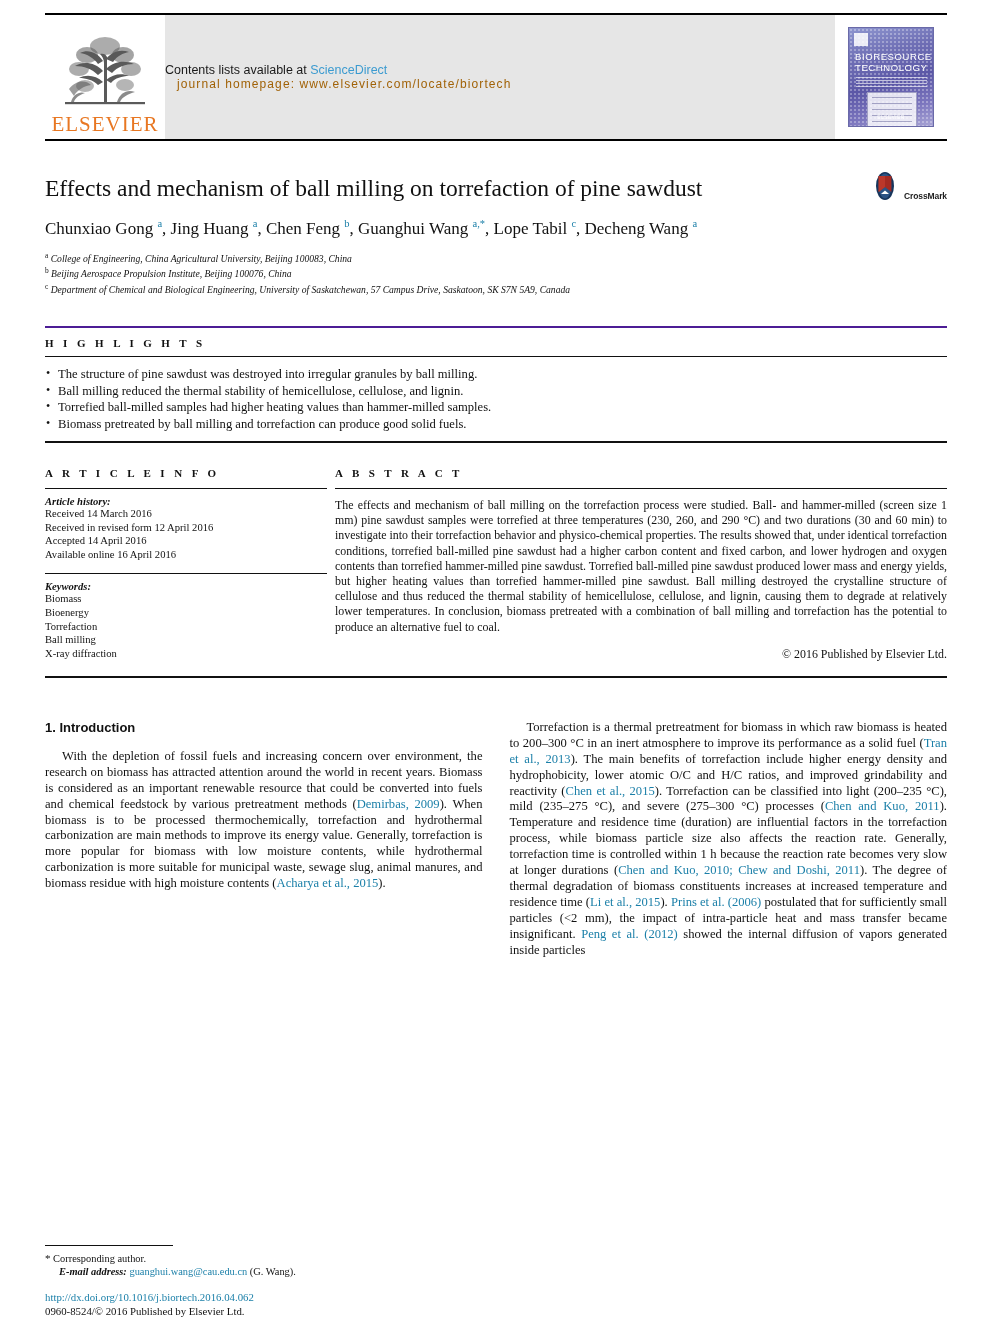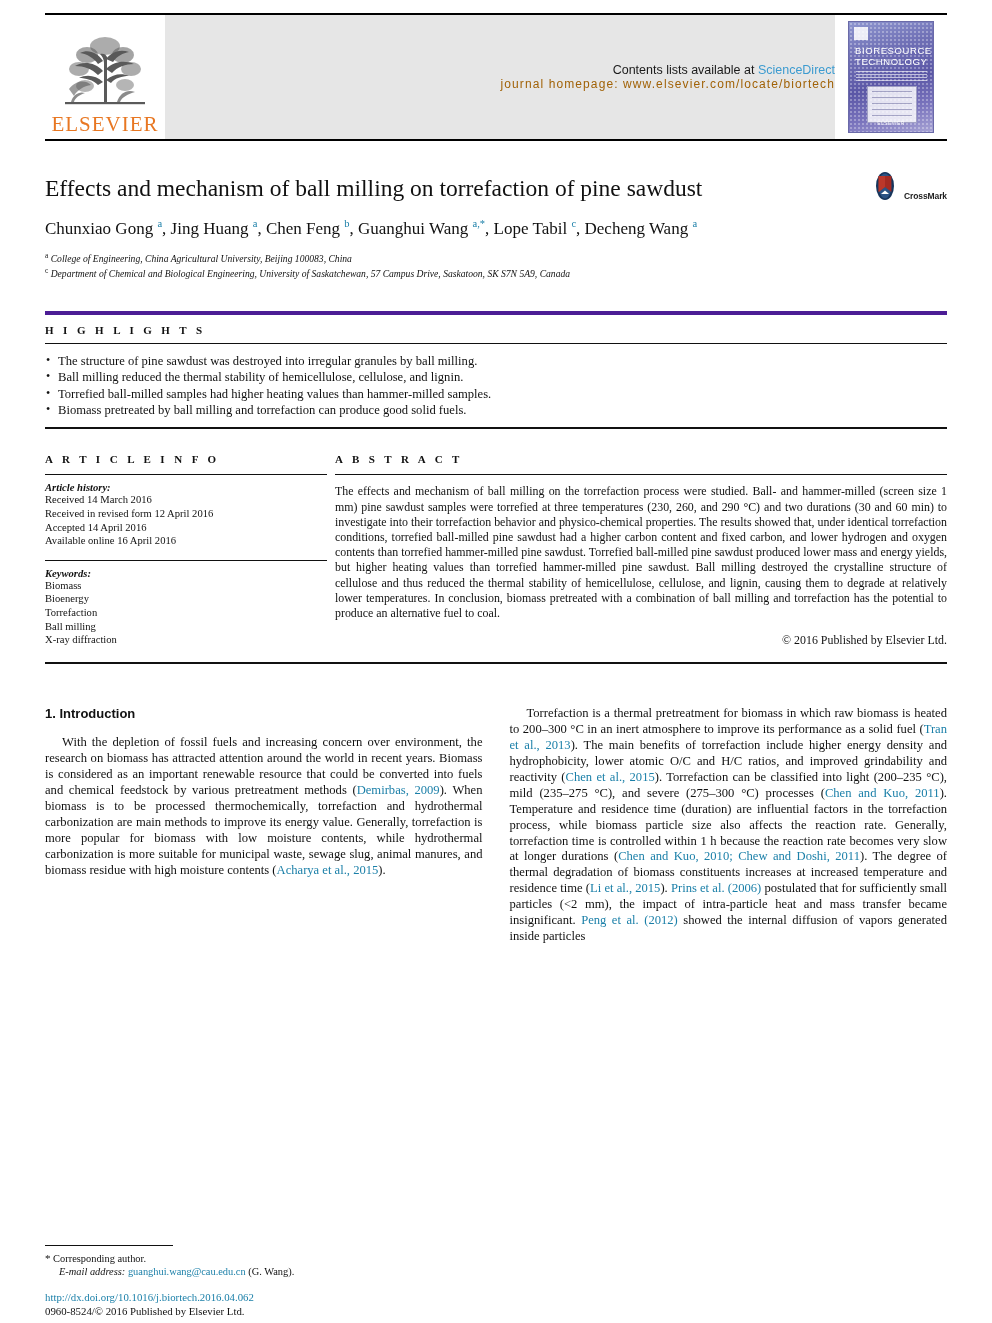--- a/index.html
+++ b/index.html
@@ -45,21 +45,21 @@
     font-family: "Liberation Serif", serif;
     font-size: 21px;
     letter-spacing: 1px;
     line-height: 1;
     margin-top: 1px;
   }
   .mast-center {
     flex: 1 1 auto;
     background: #e6e6e6;
     display: flex; flex-direction: column;
-    align-items: flex-end; justify-content: center;
+    align-items: flex-start; justify-content: center;
     gap: 0;
   }
   .contents-line {
     font-family: "Liberation Sans", sans-serif;
     font-size: 12.5px;
     color: #1a1a1a;
     margin-top: 6px;
   }
   .contents-line .sd { color: #3c9bd0; }
   .journal-title {
@@ -75,21 +75,21 @@
     letter-spacing: 1.1px;
     color: #a16207;
     margin-bottom: 7px;
     padding-left: 12px;
   }
   .mast-cover {
     width: 112px; flex: 0 0 112px;
     display: flex; align-items: center; justify-content: center;
   }
   .cover-box {
-    width: 86px; height: 112px;
+    width: 86px; height: 100px;
     background: linear-gradient(165deg, #8e96cf 0%, #6f6fb5 28%, #5b57a6 55%, #7a74bd 78%, #a7a3d4 100%);
     border: 1px solid #6a6aa8;
     position: relative;
     overflow: hidden;
   }
   .cover-dots {
     position: absolute; inset: 0;
     background-image: radial-gradient(rgba(255,255,255,.33) .7px, transparent .8px);
     background-size: 4px 4px;
   }
@@ -169,21 +169,21 @@
   
   .sec-head {
     font-family: "Liberation Serif", serif;
     font-weight: bold;
     font-size: 11px;
     letter-spacing: 3.4px;
     color: #111;
   }
 
   .highlights { margin-top: 30px; }
-  .hl-top { border-top: 4px solid #4c1d95; padding-top: 9px; }
+  .hl-top { border-top: 2px solid #4c1d95; padding-top: 9px; }
   .hl-rule { border-top: 1px solid #111; margin-top: 7px; }
   .hl-list { margin-top: 9px; padding-bottom: 9px; }
   .hl-item {
     font-family: "Liberation Serif", serif;
     font-size: 12.6px;
     line-height: 16.4px;
     color: #111;
     padding-left: 13px;
     position: relative;
   }
@@ -254,21 +254,21 @@
   .footnote {
     position: absolute;
     left: 45px; bottom: 58px;
     width: 420px;
   }
   .fn-rule { border-top: 1px solid #111; width: 128px; margin-bottom: 6px; }
   .fn-line {
     font-family: "Liberation Serif", serif;
     font-size: 10.4px; line-height: 13.2px; color: #111;
   }
-  .fn-line .ital { font-style: italic; font-weight: normal; }
+  .fn-line .ital { font-style: italic; font-weight: bold; }
   .fn-star { font-size: 11px; }
   .footer-bottom {
     position: absolute; left: 45px; bottom: 18px; width: 440px;
   }
   .doi { color: #1a7fa8; font-family: "Liberation Serif", serif; font-size: 10.8px; line-height: 14px; }
   .issn { font-family: "Liberation Serif", serif; font-size: 10.8px; line-height: 14px; color: #111; }
 </style>
 </head>
 <body>
 
@@ -334,20 +334,21 @@
       </svg>
       <span class="cm-label">CrossMark</span>
     </div>
 
     <h1 class="art-title">Effects and mechanism of ball milling on torrefaction of pine sawdust</h1>
 
     <div class="authors">Chunxiao Gong <sup>a</sup>, Jing Huang <sup>a</sup>, Chen Feng <sup>b</sup>, Guanghui Wang <sup>a,*</sup>, Lope Tabil <sup>c</sup>, Decheng Wang <sup>a</sup></div>
 
     <div class="affils">
         <div class="affil"><sup>a</sup> College of Engineering, China Agricultural University, Beijing 100083, China</div>
+        <div class="affil"><sup>b</sup> Beijing Aerospace Propulsion Institute, Beijing 100076, China</div>
         <div class="affil"><sup>c</sup> Department of Chemical and Biological Engineering, University of Saskatchewan, 57 Campus Drive, Saskatoon, SK S7N 5A9, Canada</div>
       </div>
   </div>
 
   <div class="highlights">
     <div class="hl-top">
       <div class="sec-head">H I G H L I G H T S</div>
     </div>
     <div class="hl-rule"></div>
     <div class="hl-list">

